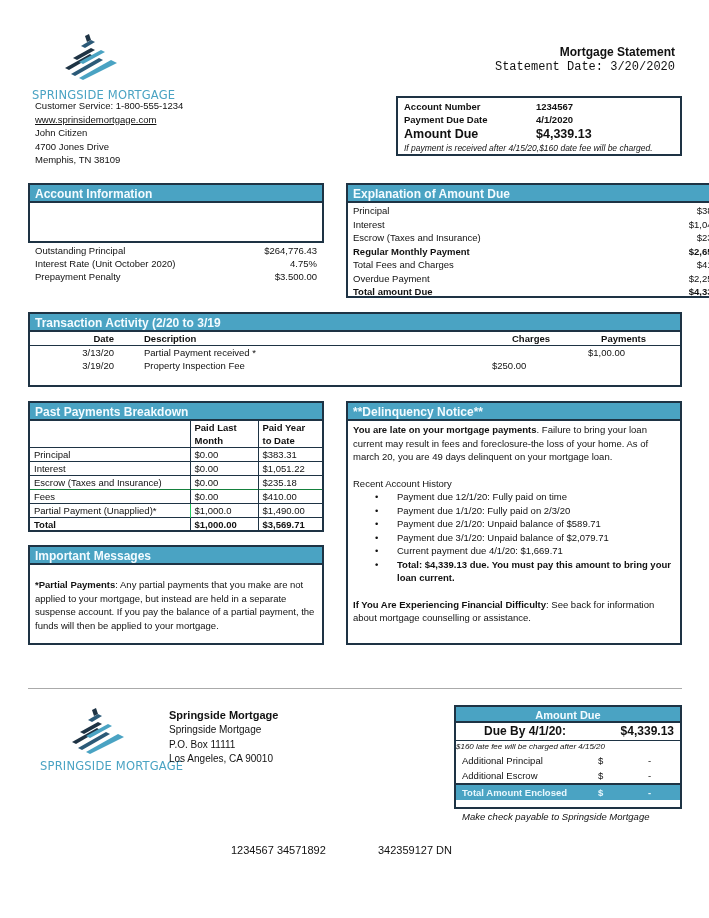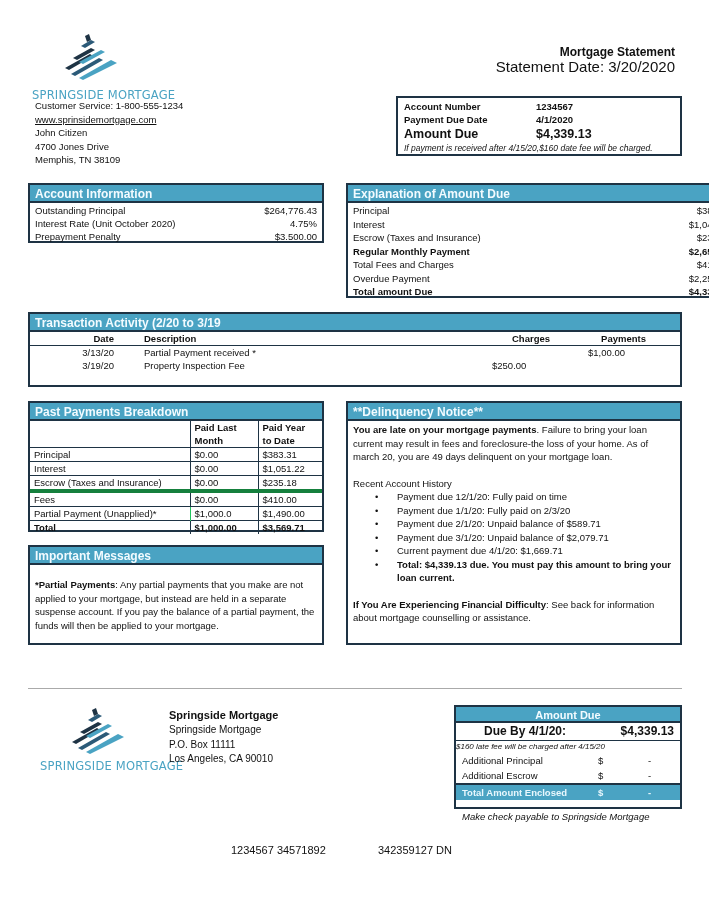--- a/index.html
+++ b/index.html
@@ -34,42 +34,42 @@
 <div class="abs" style="left:35px;top:99px;font-size:9.5px;line-height:13.5px;">
   <div>Customer Service: 1-800-555-1234</div>
   <div style="text-decoration:underline;">www.sprinsidemortgage.com</div>
   <div>John Citizen</div>
   <div>4700 Jones Drive</div>
   <div>Memphis, TN 38109</div>
 </div>
 
 <div class="abs" style="right:34px;top:45px;text-align:right;">
   <div style="font-weight:bold;font-size:12px;line-height:15px;">Mortgage Statement</div>
-  <div style="font-size:15px;line-height:14px;">Statement  Date: 3/20/2020</div>
+  <div style="font-size:12px;line-height:14px;font-family:Liberation Mono, monospace;">Statement  Date: 3/20/2020</div>
 </div>
 
 <div class="box" style="left:396px;top:96px;width:286px;height:60px;padding:2px 6px;">
   <div style="display:flex;line-height:13px;font-weight:bold;font-size:9.5px;">
     <span style="width:132px;">Account Number</span>
     <span>1234567</span>
   </div>
   <div style="display:flex;line-height:13px;font-weight:bold;font-size:9.5px;">
     <span style="width:132px;">Payment Due Date</span>
     <span>4/1/2020</span>
   </div>
   <div style="display:flex;line-height:16px;font-weight:bold;font-size:12.5px;">
     <span style="width:132px;">Amount Due</span>
     <span>$4,339.13</span>
   </div>
   <div style="font-style:italic;font-size:8.5px;line-height:12px;">If payment is received after 4/15/20,$160 date fee will be charged.</div>
 </div>
 
 <div class="box" style="left:28px;top:183px;width:296px;height:60px;">
   <div class="hdr">Account Information</div>
-  <div style="padding-top:1px;">
+  <div style="padding-top:1px;margin-top:40px;">
     <div class="row">
         <span>Outstanding Principal</span>
         <span>$264,776.43</span>
       </div>
     <div class="row">
         <span>Interest Rate (Unit October 2020)</span>
         <span>4.75%</span>
       </div>
     <div class="row">
         <span>Prepayment Penalty</span>
@@ -155,21 +155,21 @@
     <tr style="border-top:1px solid #1e3344;">
       <td>Interest</td>
           <td style="border-left:1px solid #1e3344;">$0.00</td>
           <td style="border-left:1px solid #1e3344;">$1,051.22</td>
     </tr>
     <tr style="border-top:1px solid #1e3344;">
       <td>Escrow (Taxes and Insurance)</td>
           <td style="border-left:1px solid #1e3344;">$0.00</td>
           <td style="border-left:1px solid #1e3344;">$235.18</td>
     </tr>
-    <tr style="border-top:4px solid #15803d;">
+    <tr style="border-top:1px solid #15803d;">
       <td>Fees</td>
           <td style="border-left:1px solid #1e3344;">$0.00</td>
           <td style="border-left:1px solid #1e3344;">$410.00</td>
     </tr>
     <tr style="border-top:1px solid #1e3344;">
       <td>Partial Payment (Unapplied)*</td>
           <td style="border-left:1px solid #22c55e;">$1,000.0</td>
           <td style="border-left:1px solid #1e3344;">$1,490.00</td>
     </tr>
     <tr style="border-top:1px solid #1e3344;font-weight:bold;">

